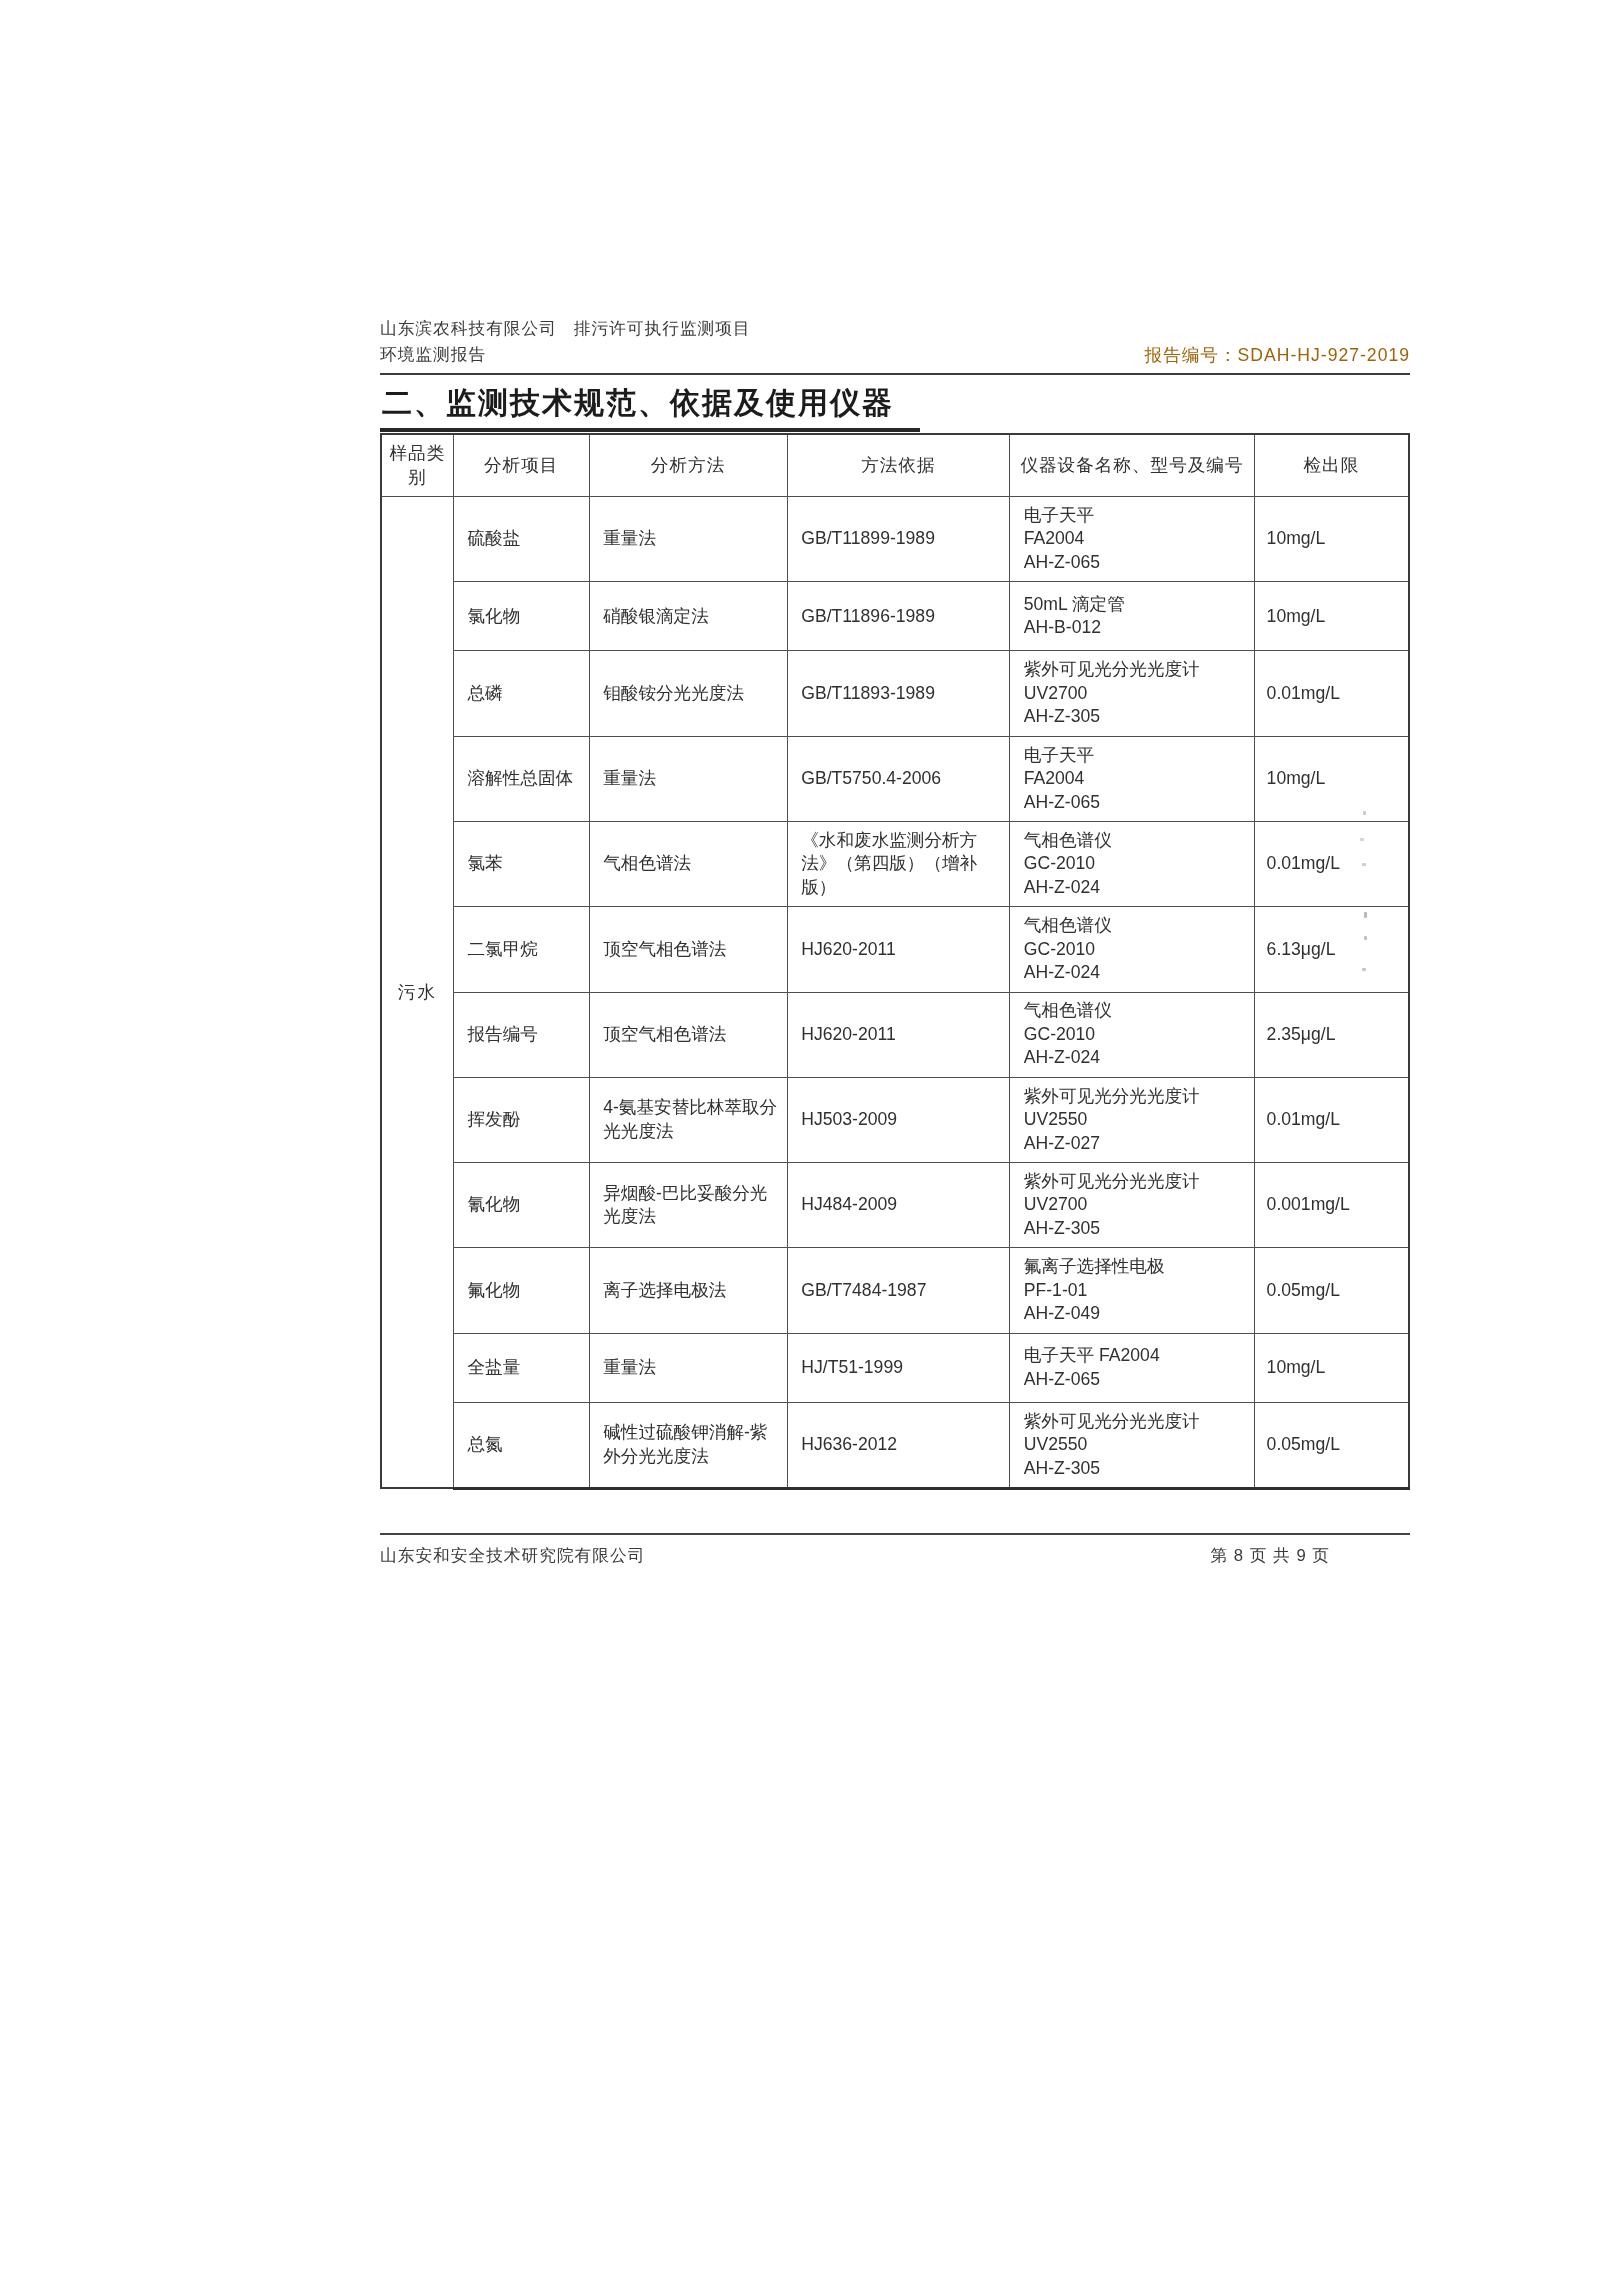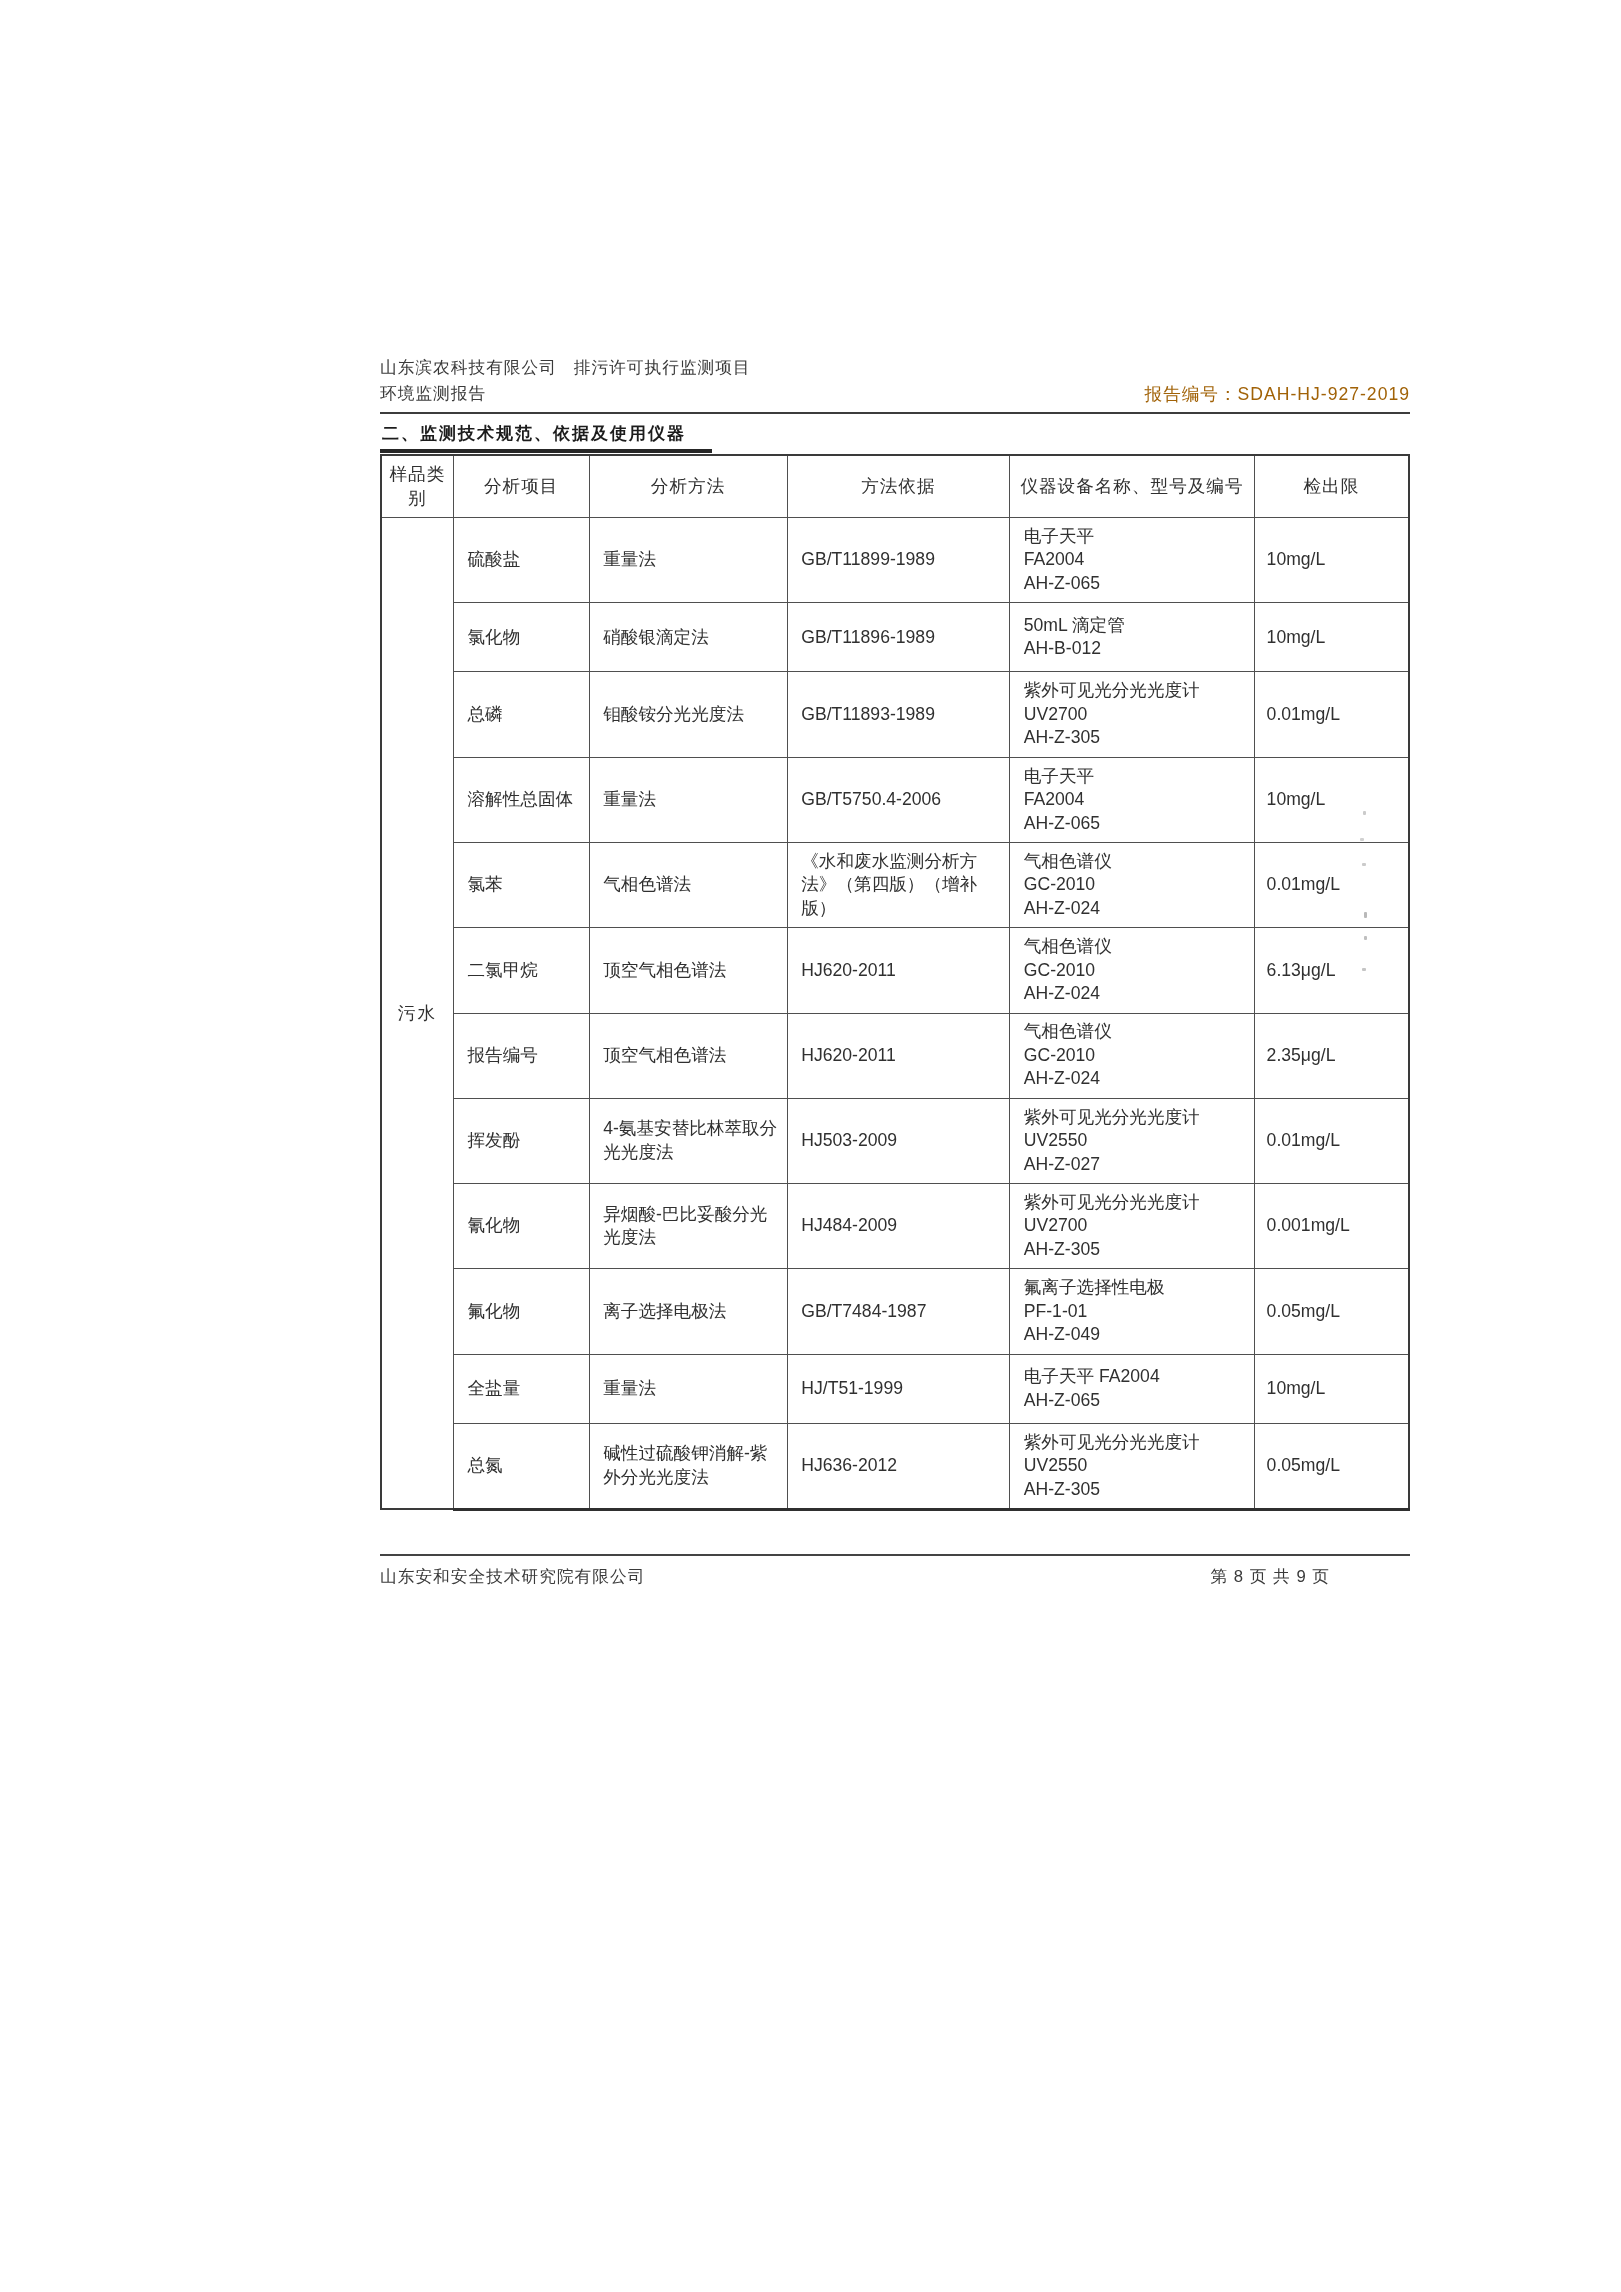--- a/index.html
+++ b/index.html
@@ -8,21 +8,20 @@
     background: #ffffff;
     font-family: "Liberation Sans", "DejaVu Sans", sans-serif;
     color: #2e2e2e;
     overflow: hidden;
     position: relative;
   }
   .content {
     position: absolute;
     left: 380px; top: 316px;
     width: 1030px;
-    margin-top: 39px;
   }
   
   .doc-header {
     display: flex;
     justify-content: space-between;
     align-items: flex-end;
     padding-bottom: 4.9px;
     border-bottom: 2.5px solid #3c3c3c;
   }
   .doc-header-left div {
@@ -36,21 +35,21 @@
     font-size: 17.6px;
     color: #a16207;
     letter-spacing: 1px;
     padding-bottom: 1px;
     white-space: nowrap;
   }
   
   .section-title-wrap { margin-top: 3.9px; }
   .section-title {
     display: inline-block;
-    font-size: 17px;
+    font-size: 30px;
     font-weight: bold;
     color: #1c1c1c;
     letter-spacing: 2px;
     padding: 4.9px 25.5px 3.9px 2px;
     border-bottom: 4.9px solid #262626;
   }
   
   table.mon-table {
     width: 100%;
     border-collapse: collapse;

